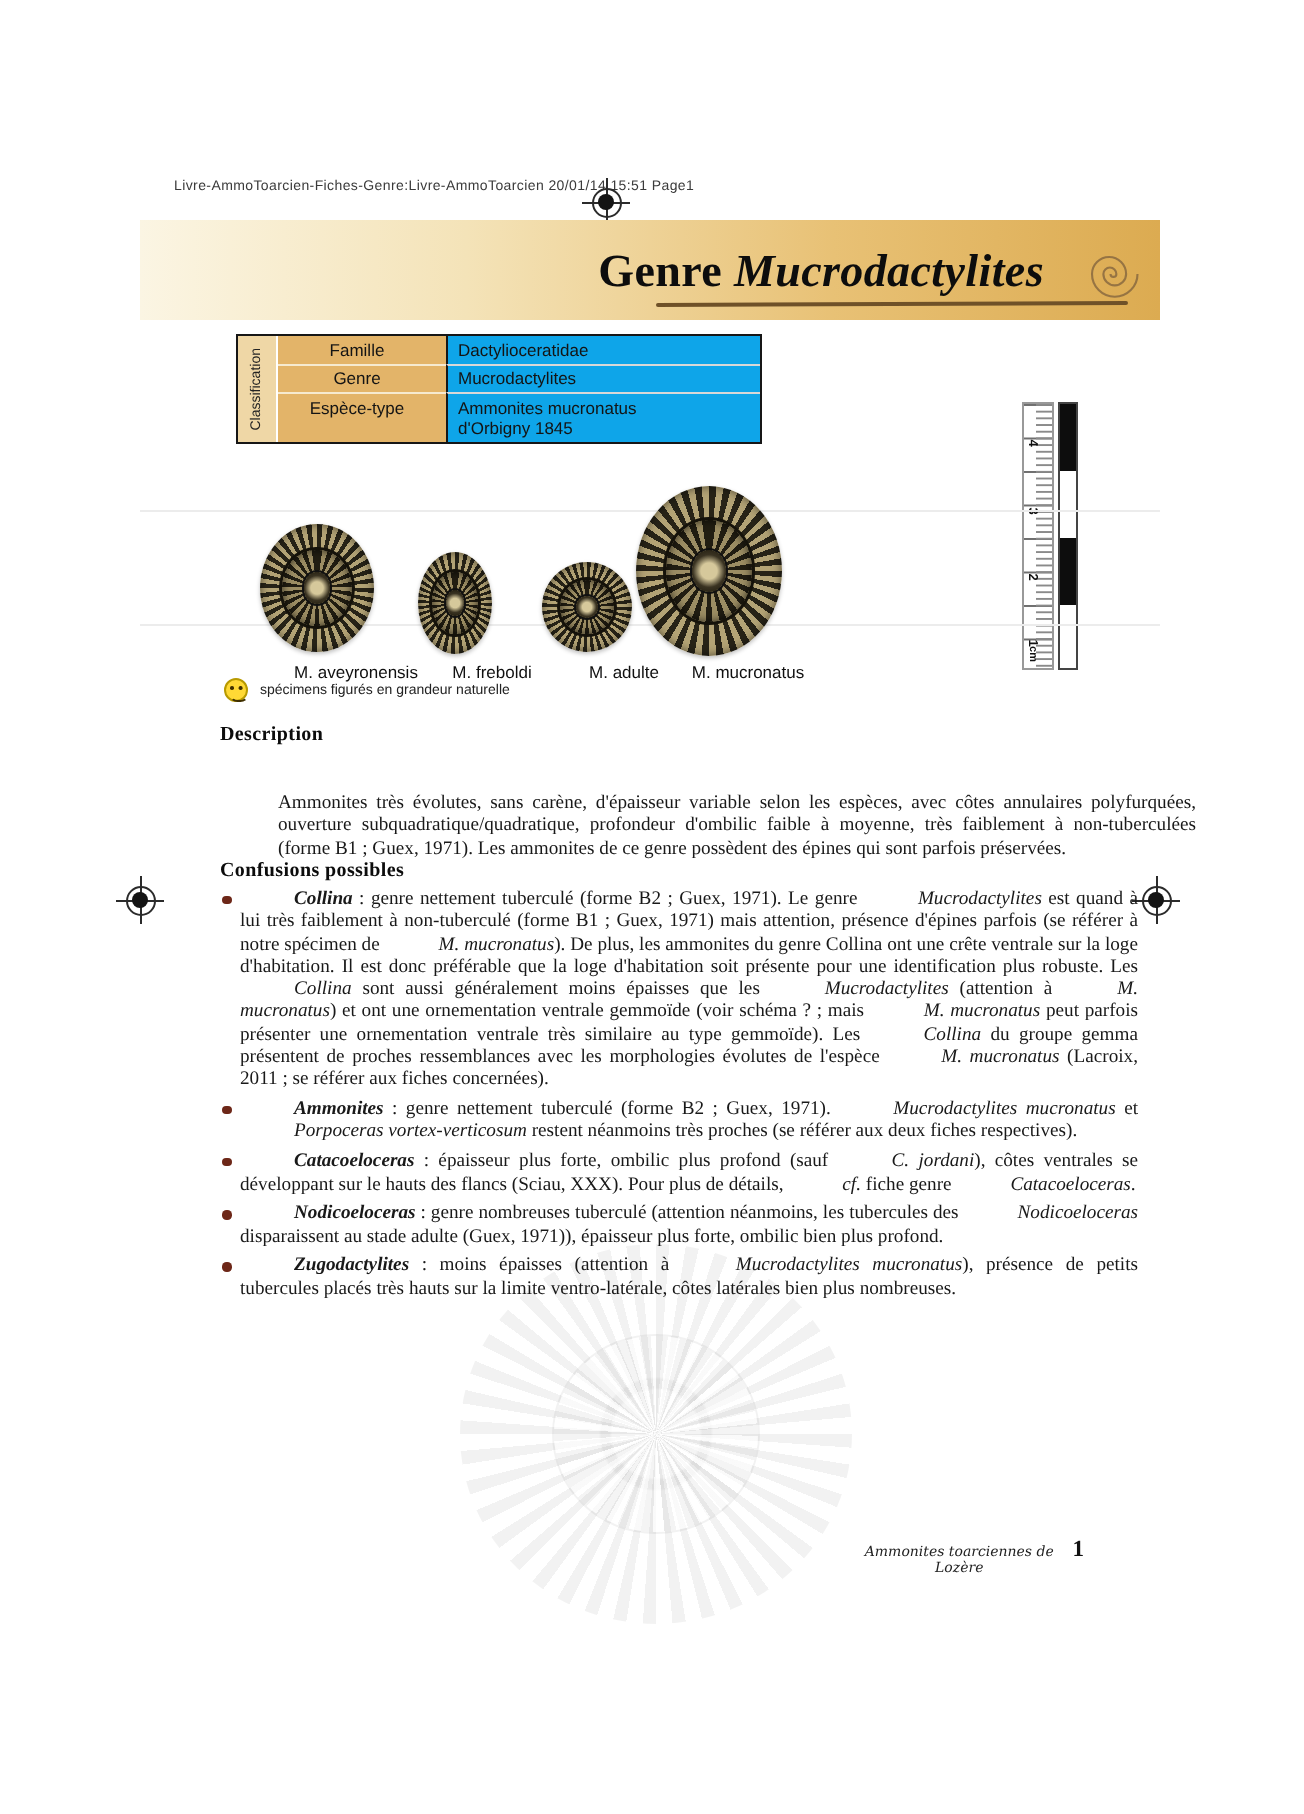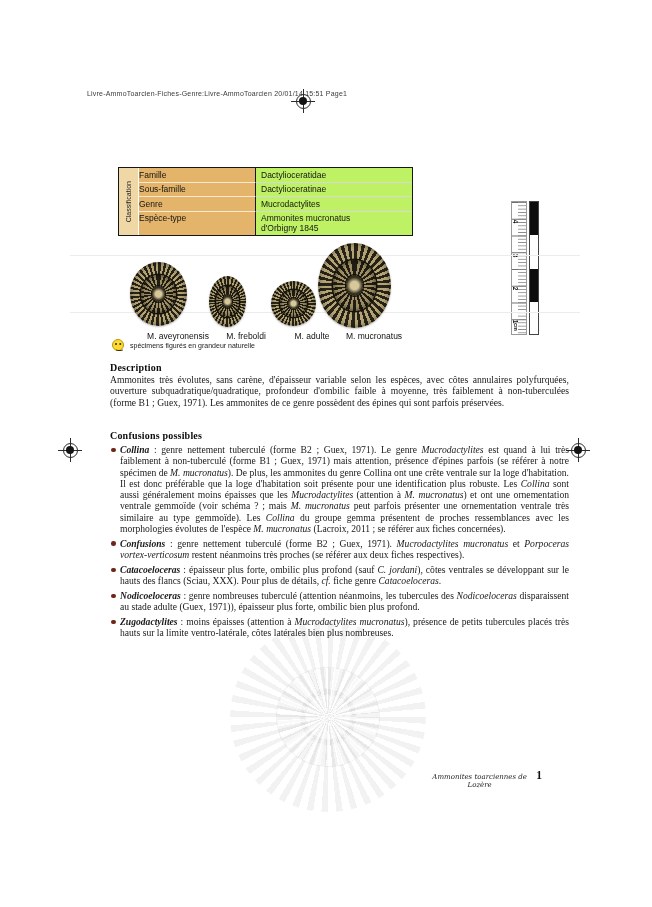--- a/index.html
+++ b/index.html
@@ -35,23 +35,23 @@
   
   .classif { position:absolute; left:118px; top:167px; display:flex; border:1.5px solid #161616; }
   .classif-side { width:20px; background:#efd7a6; display:flex; align-items:center; justify-content:center;
                   border-right:1px solid #fff; }
   .classif-side span { writing-mode:vertical-rl; transform:rotate(180deg);
                        font-family:"Liberation Sans", sans-serif; font-size:7px; color:#222; }
   .classif-rows { display:flex; flex-direction:column; }
   .crow { display:flex; }
   .crow + .crow .clabel { border-top:1px solid #f6ead0; }
   .crow + .crow .cvalue { border-top:1px solid #d8d8d8; }
-  .clabel { width:116px; background:#e3b469; text-align:left; padding:1.5px 5px 2px 0;
+  .clabel { width:84px; background:#e3b469; text-align:center; padding:1.5px 5px 2px 0;
             font-family:"Liberation Sans", sans-serif; font-size:8.5px; color:#141414; }
-  .cvalue { width:157px; background:#bef264; padding:1.5px 0 2px 5px; border-left:1.2px solid #161616;
+  .cvalue { width:157px; background:#0ea5e9; padding:1.5px 0 2px 5px; border-left:1.2px solid #161616;
             font-family:"Liberation Sans", sans-serif; font-size:8.5px; color:#141414; }
 
   
   .ruler { position:absolute; left:511px; top:201px; width:28px; height:134px; }
   .ruler-ticks { position:absolute; left:0; top:0; height:100%; width:16px; background-color:#fff;
     background-image:linear-gradient(to bottom,#8a8a8a 0 1px,rgba(0,0,0,0) 1px),
                      linear-gradient(to bottom,#6f6f6f 0 1px,rgba(0,0,0,0) 1px);
     background-size:8px 3.35px,15px 16.75px; background-repeat:repeat-y,repeat-y;
     background-position:right top,right top; border:1px solid #999; }
   .ruler-blocks { position:absolute; right:0; top:0; height:100%; width:10px; border:1px solid #444;
@@ -93,27 +93,27 @@
             border:1px solid rgba(0,0,0,0); border-bottom:1.2px solid #403000; border-radius:50%; }
   .spec-caption { position:absolute; left:130px; top:342px; font-family:"Liberation Sans", sans-serif;
             font-size:7px; color:#222; }
 
   
   .sec-heading { position:absolute; left:110px; font-size:10px; font-weight:bold; color:#0c0c0c;
                  letter-spacing:.2px; }
   .h-desc { top:362px; } .h-conf { top:430px;text-align:center; }
   .body-text { position:absolute; left:110px; width:459px; font-size:9.6px; line-height:11.4px;
                text-align:justify; color:#191919; }
-  .t-desc { top:374px; }
+  .t-desc { top:396px;margin-left:29px; }
   .conf-list { position:absolute; left:110px; top:444px; width:459px; list-style:none; }
   .conf-list li { position:relative; padding-left:10px; margin-bottom:3.5px; text-align:justify;
                   font-size:9.6px; line-height:11.3px; color:#191919; }
   .conf-list .dot { position:absolute; left:1px; top:3.6px; width:4.6px; height:4.6px;
                     border-radius:50%; background:#6d2718; }
-  .it { font-style:italic; } .bd { font-weight:bold; }
+  .it { font-style:italic;margin-left:27px; } .bd { font-weight:bold; }
 
   
   .watermark { position:absolute; left:230px; top:622px; width:196px; height:190px; border-radius:50%;
     background:
       radial-gradient(circle, rgba(255,255,255,0) 0 16%, rgba(0,0,0,.045) 17% 20%, rgba(255,255,255,0) 21%),
       repeating-conic-gradient(rgba(0,0,0,.05) 0deg 4deg, rgba(0,0,0,0) 4deg 9deg); }
   .watermark::before { content:""; position:absolute; inset:24%; border-radius:50%;
     background:repeating-conic-gradient(rgba(0,0,0,.045) 0deg 7deg, rgba(255,255,255,.6) 7deg 14deg);
     box-shadow:0 0 0 1px rgba(0,0,0,.05); }
 
@@ -142,33 +142,36 @@
       <i class="rm-ring"></i>
       <i class="rm-dot"></i>
   </div>
   <div class="regmark rm-c">
     <i class="rm-h"></i>
       <i class="rm-v"></i>
       <i class="rm-ring"></i>
       <i class="rm-dot"></i>
   </div>
 
+  <div class="banner">
+    <div class="banner-title"><span>Genre </span><span class="genus">Mucrodactylites</span></div>
+    <div class="banner-underline"></div>
+    <svg class="banner-spiral" viewBox="0 0 64 52">
+      <path d="M60 26 a14 14 0 1 1 -28 0 a10.5 10.5 0 1 1 21 0 a7 7 0 1 1 -14 0 a4 4 0 1 1 8 0 a1.8 1.8 0 1 1 -3.6 0" fill="none" stroke="#8a6a40" stroke-width="1.3" opacity=".85"></path>
+    </svg>
+  </div>
 
   <div class="classif">
     <div class="classif-side">
       <span>Classification</span>
     </div>
     <div class="classif-rows">
         <div class="crow">
           <div class="clabel">Famille</div>
           <div class="cvalue">Dactylioceratidae</div>
-        </div>
-        <div class="crow">
-          <div class="clabel">Sous-famille</div>
-          <div class="cvalue">Dactylioceratinae</div>
         </div>
         <div class="crow">
           <div class="clabel">Genre</div>
           <div class="cvalue">Mucrodactylites</div>
         </div>
         <div class="crow">
           <div class="clabel">Espèce-type</div>
           <div class="cvalue">Ammonites mucronatus<div>d'Orbigny 1845</div></div>
         </div>
       </div>
@@ -200,21 +203,21 @@
     </div>
   <div class="smiley"></div>
   <div class="spec-caption">spécimens figurés en grandeur naturelle</div>
 
   <div class="sec-heading h-desc">Description</div>
   <div class="body-text t-desc">Ammonites très évolutes, sans carène, d'épaisseur variable selon les espèces, avec côtes annulaires polyfurquées, ouverture subquadratique/quadratique, profondeur d'ombilic faible à moyenne, très faiblement à non-tuberculées (forme B1 ; Guex, 1971). Les ammonites de ce genre possèdent des épines qui sont parfois préservées.</div>
 
   <div class="sec-heading h-conf">Confusions possibles</div>
   <ul class="conf-list">
       <li><span class="dot"></span><span class="it bd">Collina</span><span> : genre nettement tuberculé (forme B2 ; Guex, 1971). Le genre </span><span class="it">Mucrodactylites</span><span> est quand à lui très faiblement à non-tuberculé (forme B1 ; Guex, 1971) mais attention, présence d'épines parfois (se référer à notre spécimen de </span><span class="it">M. mucronatus</span><span>). De plus, les ammonites du genre Collina ont une crête ventrale sur la loge d'habitation. Il est donc préférable que la loge d'habitation soit présente pour une identification plus robuste. Les </span><span class="it">Collina</span><span> sont aussi généralement moins épaisses que les </span><span class="it">Mucrodactylites</span><span> (attention à </span><span class="it">M. mucronatus</span><span>) et ont une ornementation ventrale gemmoïde (voir schéma ? ; mais </span><span class="it">M. mucronatus</span><span> peut parfois présenter une ornementation ventrale très similaire au type gemmoïde). Les </span><span class="it">Collina</span><span> du groupe gemma présentent de proches ressemblances avec les morphologies évolutes de l'espèce </span><span class="it">M. mucronatus</span><span> (Lacroix, 2011 ; se référer aux fiches concernées).</span></li>
-      <li><span class="dot"></span><span class="it bd">Confusions</span><span> : genre nettement tuberculé (forme B2 ; Guex, 1971). </span><span class="it">Mucrodactylites mucronatus</span><span> et </span><span class="it">Porpoceras vortex-verticosum</span><span> restent néanmoins très proches (se référer aux deux fiches respectives).</span></li>
+      <li><span class="dot"></span><span class="it bd">Ammonites</span><span> : genre nettement tuberculé (forme B2 ; Guex, 1971). </span><span class="it">Mucrodactylites mucronatus</span><span> et </span><span class="it">Porpoceras vortex-verticosum</span><span> restent néanmoins très proches (se référer aux deux fiches respectives).</span></li>
       <li><span class="dot"></span><span class="it bd">Catacoeloceras</span><span> : épaisseur plus forte, ombilic plus profond (sauf </span><span class="it">C. jordani</span><span>), côtes ventrales se développant sur le hauts des flancs (Sciau, XXX). Pour plus de détails, </span><span class="it">cf.</span><span> fiche genre </span><span class="it">Catacoeloceras</span><span>.</span></li>
       <li><span class="dot"></span><span class="it bd">Nodicoeloceras</span><span> : genre nombreuses tuberculé (attention néanmoins, les tubercules des </span><span class="it">Nodicoeloceras</span><span> disparaissent au stade adulte (Guex, 1971)), épaisseur plus forte, ombilic bien plus profond.</span></li>
       <li><span class="dot"></span><span class="it bd">Zugodactylites</span><span> : moins épaisses (attention à </span><span class="it">Mucrodactylites mucronatus</span><span>), présence de petits tubercules placés très hauts sur la limite ventro-latérale, côtes latérales bien plus nombreuses.</span></li>
     </ul>
 
   <div class="watermark"></div>
 
   <div class="footer">
     <span class="book-title">Ammonites toarciennes de Lozère</span>
     <span class="page-num">1</span>

